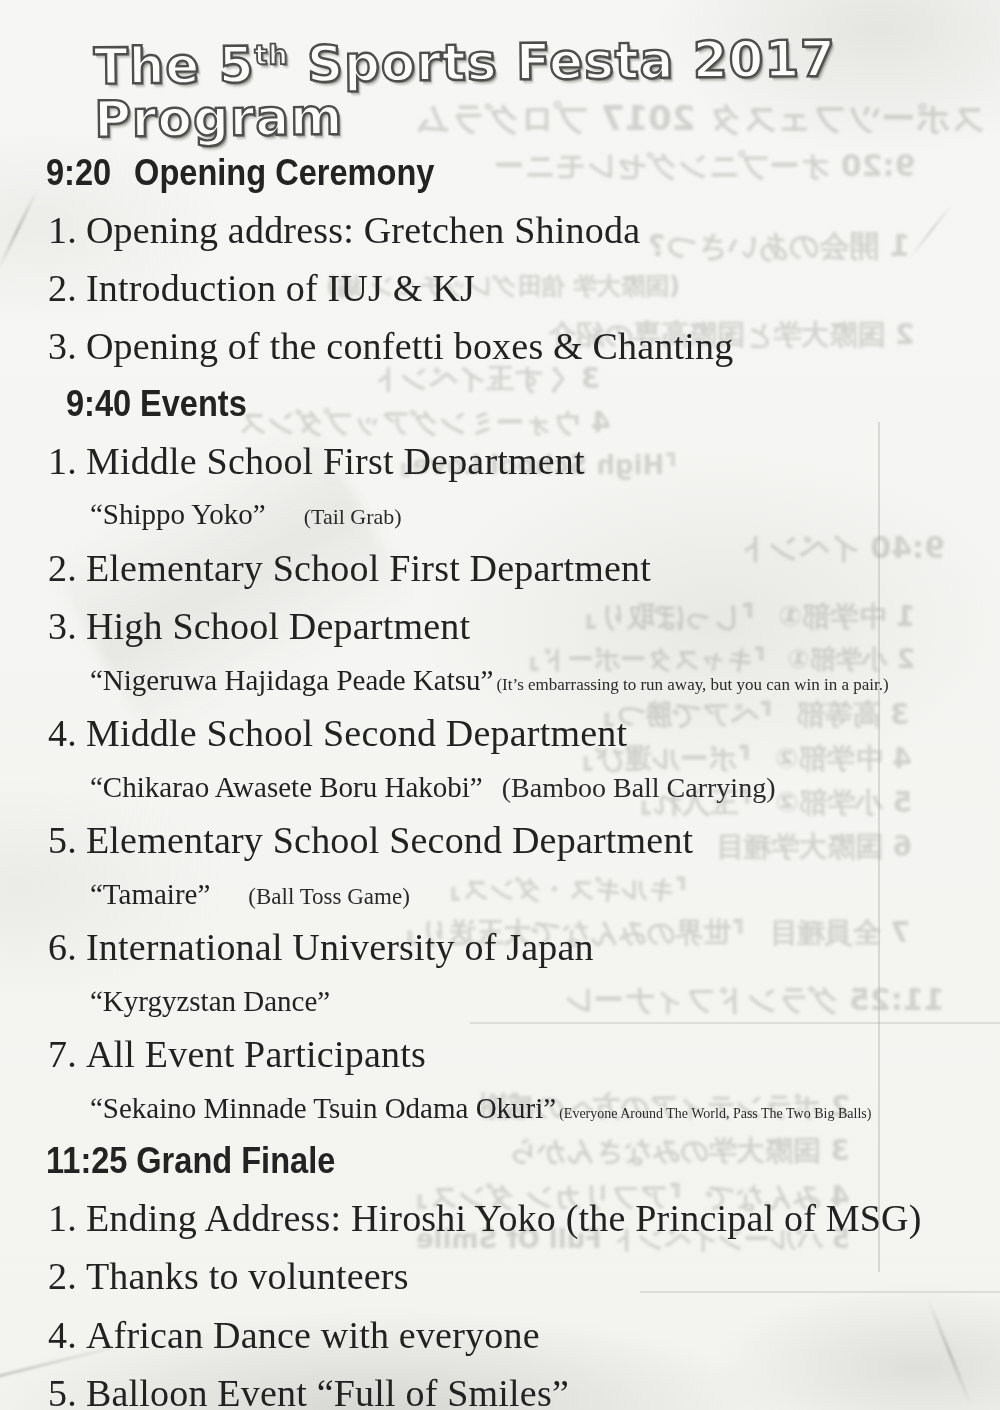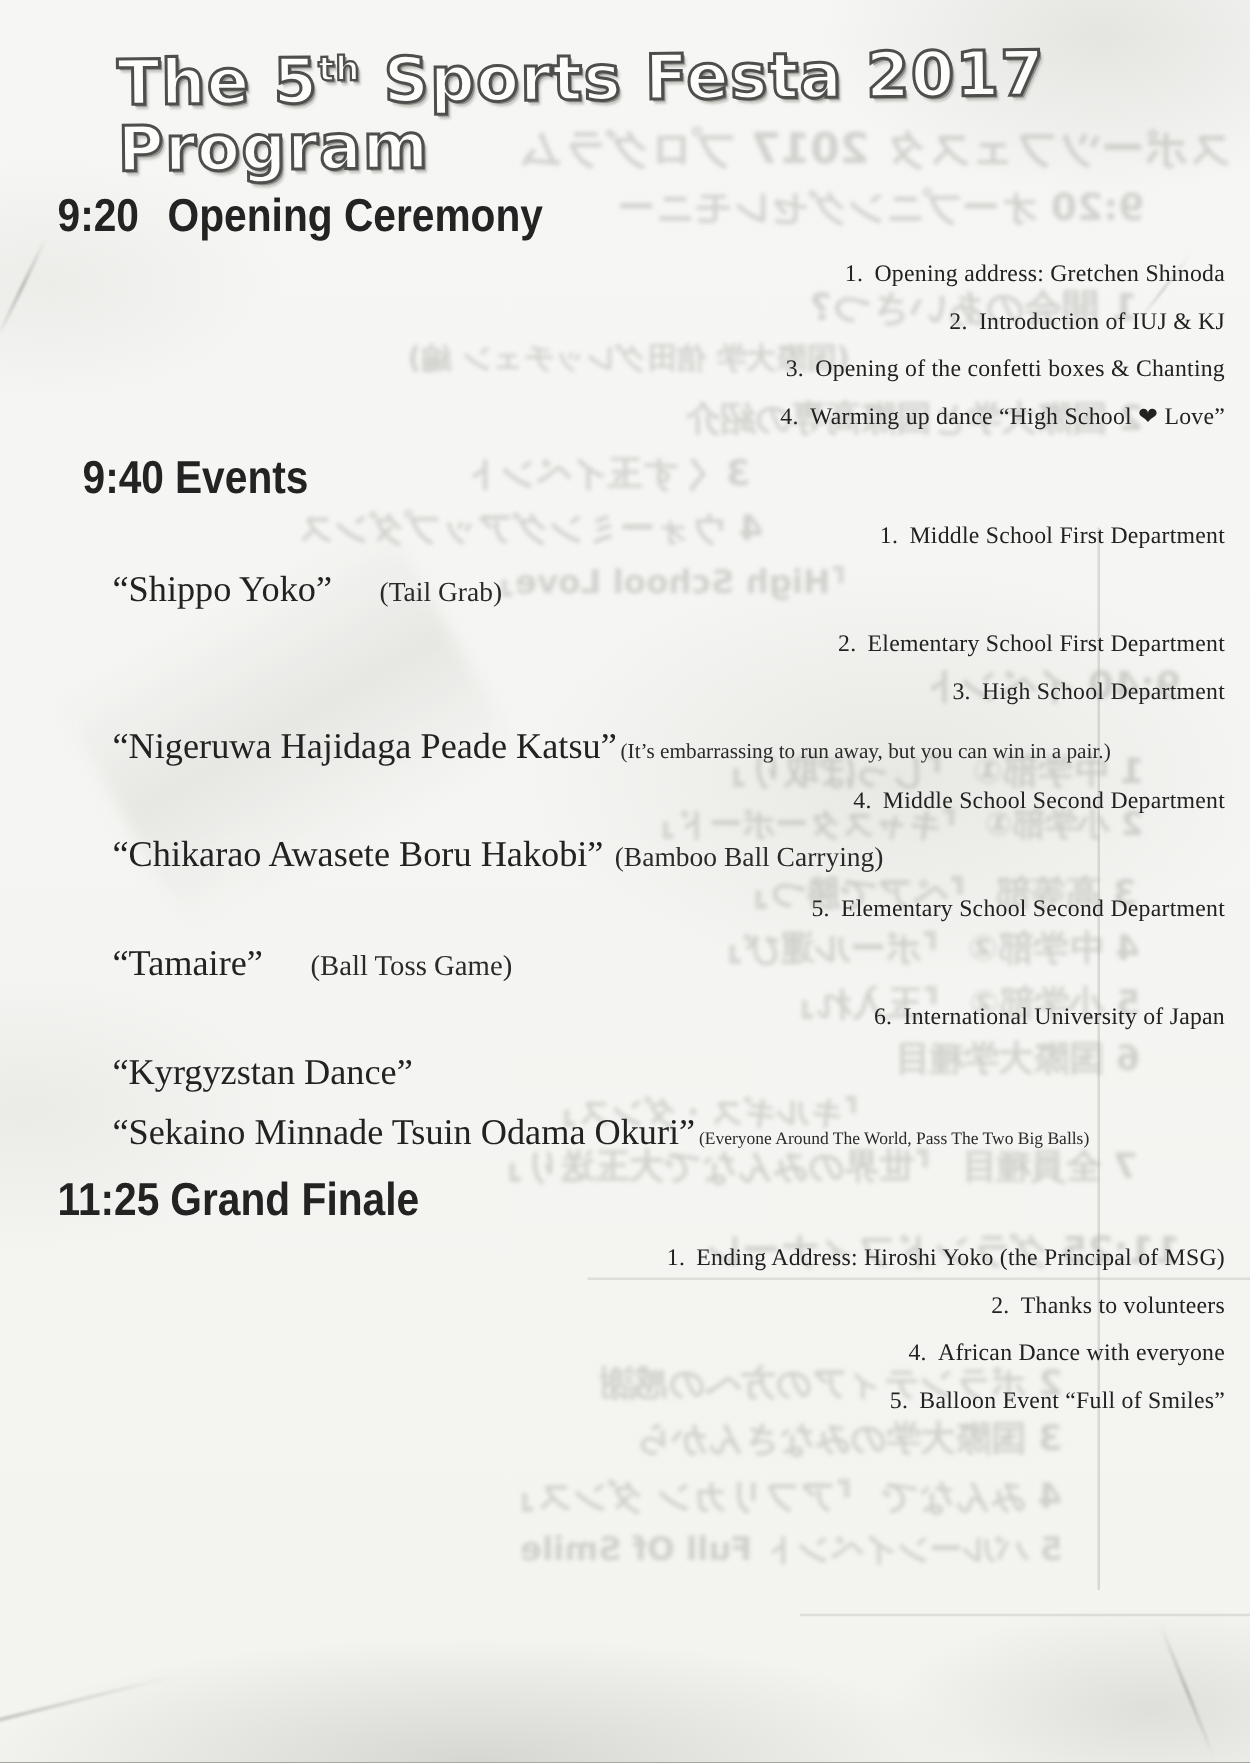--- a/index.html
+++ b/index.html
@@ -35,21 +35,21 @@
     font-size:37px; line-height:1.1; color:#232323; white-space:nowrap;
     transform:scaleX(0.88); transform-origin:0 50%;
     margin:2px 0 16px 0;
   }
   .sec0 .heading { margin-top:12px; }
   .sec1 .heading { margin-left:20px; }
   .heading .time { margin-right:10px; }
   .sec0 .heading .time { margin-right:26px; }
 
   
-  .item { font-size:19px; line-height:1.06; margin:0 0 18px 2px; letter-spacing:0.2px; color:#222;text-align:right; }
+  .item { font-size:38px; line-height:1.06; margin:0 0 18px 2px; letter-spacing:0.2px; color:#222; }
   .item .num { display:inline-block; margin-right:9px; }
   .subitem { font-size:29px; line-height:1.06; margin:0 0 18px 44px; color:#222; }
   .subitem .note { color:#2a2a2a;font-family:Liberation Serif, serif; }
 
   
   .bleed-layer { position:absolute; inset:0; z-index:1; pointer-events:none; }
   .bleed-line {
     position:absolute; white-space:nowrap;
     font-family:"DejaVu Sans",sans-serif; font-weight:bold;
     color:rgba(125,125,118,0.30);
@@ -118,35 +118,35 @@
   <div class="content">
     <div class="title-wrap">
       <span class="doc-title"><span>The 5</span><sup>th</sup><span> Sports Festa 2017 Program</span></span>
     </div>
     <div id="sections">
         <div class="section sec0">
           <div class="heading"><span class="time">9:20</span><span class="htext">Opening Ceremony</span></div>
           <div class="item"><span class="num">1.</span><span class="txt">Opening address: Gretchen Shinoda</span></div>
           <div class="item"><span class="num">2.</span><span class="txt">Introduction of IUJ &amp; KJ</span></div>
           <div class="item"><span class="num">3.</span><span class="txt">Opening of the confetti boxes &amp; Chanting</span></div>
-          <div class="item"><span class="num">4.</span><span class="txt">Warming up dance “High School ❤ Love”</span></div>
         </div>
         <div class="section sec1">
           <div class="heading"><span class="time">9:40</span><span class="htext">Events</span></div>
           <div class="item"><span class="num">1.</span><span class="txt">Middle School First Department</span></div>
           <div class="subitem"><span class="sub">“Shippo Yoko”</span><span class="note" style="font-size: 22px; margin-left: 38px;">(Tail Grab)</span></div>
           <div class="item"><span class="num">2.</span><span class="txt">Elementary School First Department</span></div>
           <div class="item"><span class="num">3.</span><span class="txt">High School Department</span></div>
           <div class="subitem"><span class="sub">“Nigeruwa Hajidaga Peade Katsu”</span><span class="note" style="font-size: 17px; margin-left: 3px;">(It’s embarrassing to run away, but you can win in a pair.)</span></div>
           <div class="item"><span class="num">4.</span><span class="txt">Middle School Second Department</span></div>
-          <div class="subitem"><span class="sub">“Chikarao Awasete Boru Hakobi”</span><span class="note" style="font-size: 22px; margin-left: 9px;">(Bamboo Ball Carrying)</span></div>
+          <div class="subitem"><span class="sub">“Chikarao Awasete Boru Hakobi”</span><span class="note" style="font-size: 28px; margin-left: 19px;">(Bamboo Ball Carrying)</span></div>
           <div class="item"><span class="num">5.</span><span class="txt">Elementary School Second Department</span></div>
           <div class="subitem"><span class="sub">“Tamaire”</span><span class="note" style="font-size: 23px; margin-left: 38px;">(Ball Toss Game)</span></div>
           <div class="item"><span class="num">6.</span><span class="txt">International University of Japan</span></div>
           <div class="subitem"><span class="sub">“Kyrgyzstan Dance”</span></div>
+          <div class="item"><span class="num">7.</span><span class="txt">All Event Participants</span></div>
           <div class="subitem"><span class="sub">“Sekaino Minnade Tsuin Odama Okuri”</span><span class="note" style="font-size: 14px; margin-left: 3px;">(Everyone Around The World, Pass The Two Big Balls)</span></div>
         </div>
         <div class="section sec2">
           <div class="heading"><span class="time">11:25</span><span class="htext">Grand Finale</span></div>
           <div class="item"><span class="num">1.</span><span class="txt">Ending Address: Hiroshi Yoko (the Principal of MSG)</span></div>
           <div class="item"><span class="num">2.</span><span class="txt">Thanks to volunteers</span></div>
           <div class="item"><span class="num">4.</span><span class="txt">African Dance with everyone</span></div>
           <div class="item"><span class="num">5.</span><span class="txt">Balloon Event “Full of Smiles”</span></div>
         </div>
       </div>

